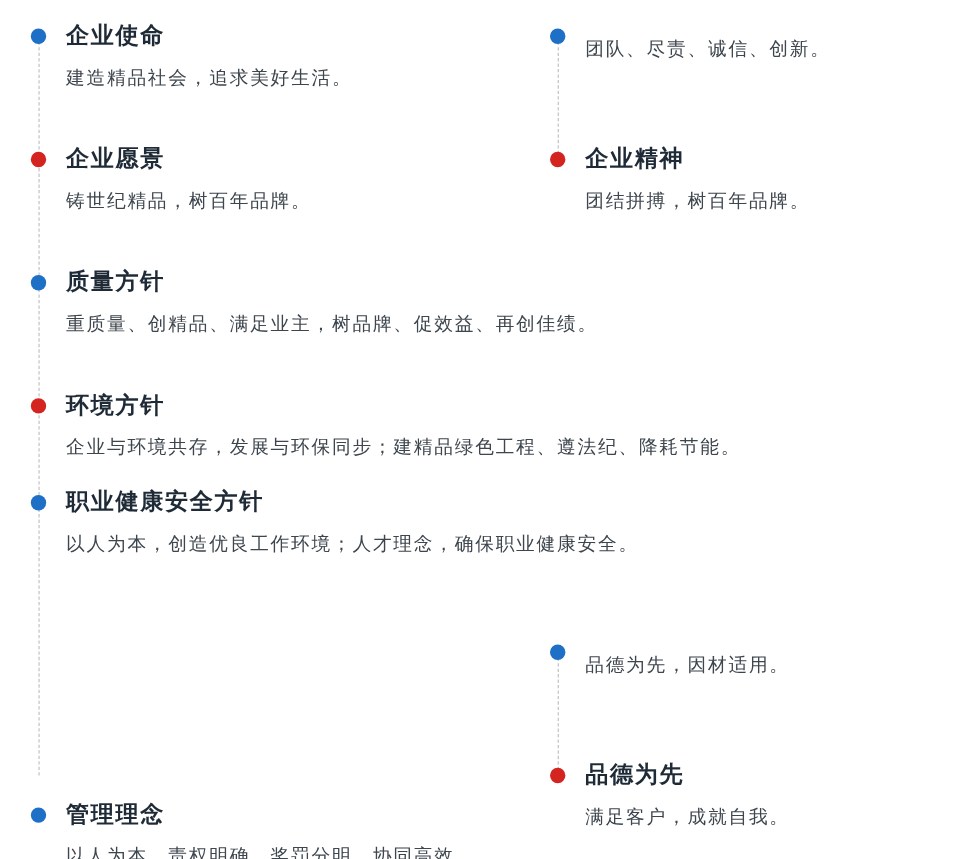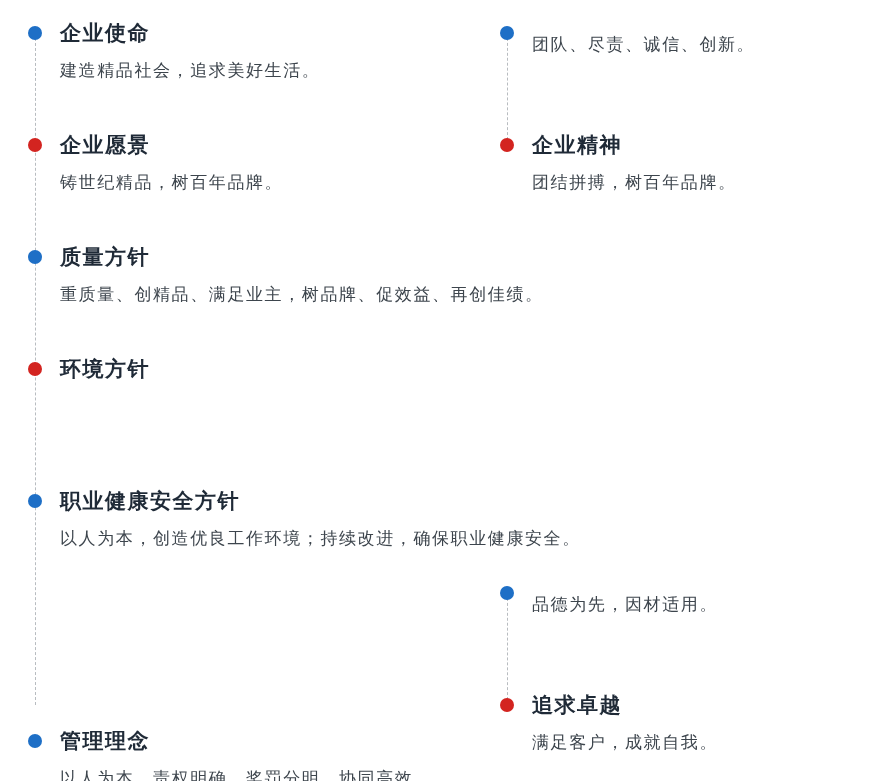--- a/index.html
+++ b/index.html
@@ -93,28 +93,29 @@
     <div class="content">
       <div class="title">质量方针</div>
       <div class="desc">重质量、创精品、满足业主，树品牌、促效益、再创佳绩。</div>
     </div>
   </div>
 
   <div class="item col-left" style="top:356px">
     <span class="dot" data-color="red"></span>
     <div class="content">
       <div class="title">环境方针</div>
+      <div class="desc">企业与环境共存，发展与环保同步；建精品绿色工程、遵法纪、降耗节能。</div>
     </div>
   </div>
 
-  <div class="item col-left" style="top:488px">
+  <div class="item col-left" style="top:444px">
     <span class="dot" data-color="blue"></span>
     <div class="content">
       <div class="title">职业健康安全方针</div>
-      <div class="desc">以人为本，创造优良工作环境；持续改进，确保职业健康安全。</div>
+      <div class="desc">以人为本，创造优良工作环境；人才理念，确保职业健康安全。</div>
     </div>
   </div>
 
 
   <div class="item col-left" style="top:728px">
     <span class="dot" data-color="blue"></span>
     <div class="content">
       <div class="title">管理理念</div>
       <div class="desc">以人为本、责权明确、奖罚分明、协同高效。</div>
     </div>
@@ -138,18 +139,18 @@
   <div class="item col-right" style="top:580px">
     <span class="dot" data-color="blue"></span>
     <div class="content">
       <div class="desc">品德为先，因材适用。</div>
     </div>
   </div>
 
   <div class="item col-right" style="top:692px">
     <span class="dot" data-color="red"></span>
     <div class="content">
-      <div class="title">追求卓越</div>
+      <div class="title">品德为先</div>
       <div class="desc">满足客户，成就自我。</div>
     </div>
   </div>
 
 </div>
 
 </body></html>

